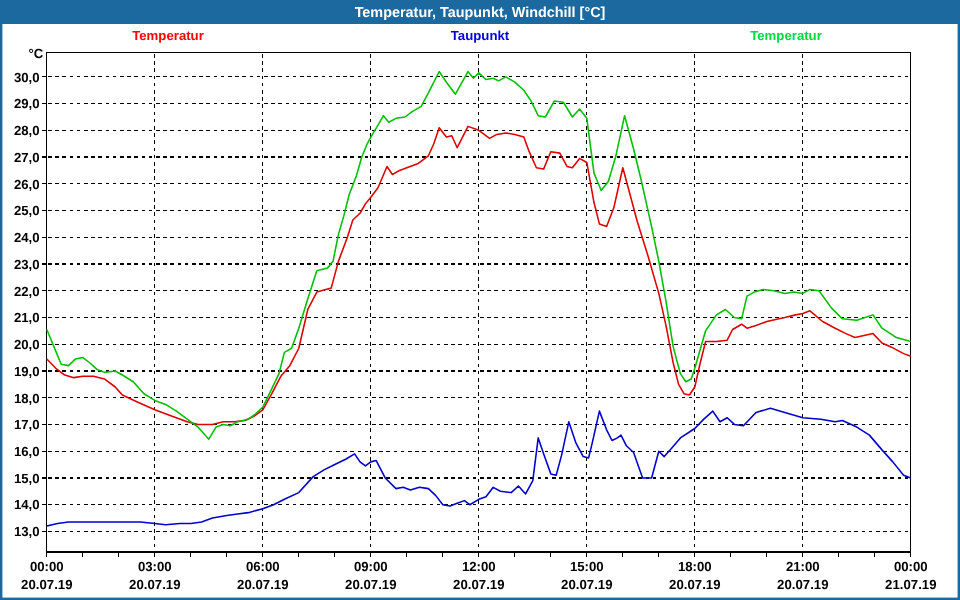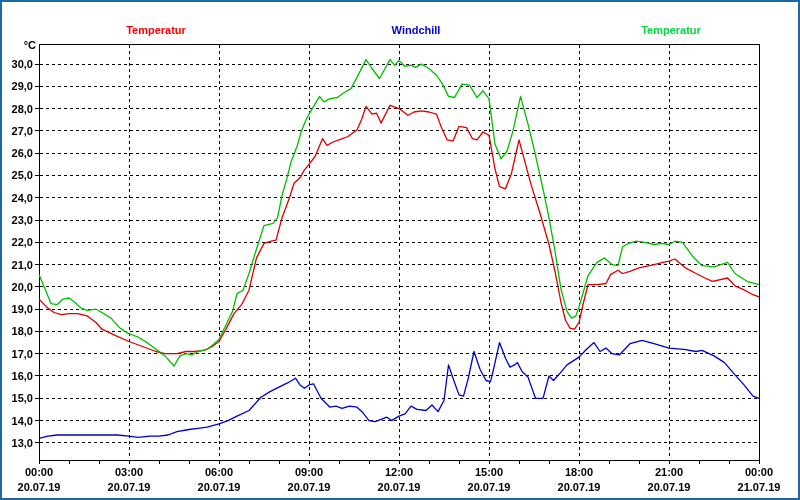--- a/index.html
+++ b/index.html
@@ -4,36 +4,39 @@
 <style>
   html,body{margin:0;padding:0;background:#e8e8e8;}
   *{box-sizing:border-box;}
   #app{position:relative;width:800px;height:500px;background:#ffffff;overflow:hidden;
        font-family:"Liberation Sans",sans-serif;}
   #window-border{position:absolute;left:0;top:0;right:0;bottom:0;border:2px solid #1b699e;
        pointer-events:none;z-index:9;}
   #title-bar{position:absolute;left:0;top:0;right:0;height:20px;background:#1b699e;
        color:#ffffff;font-size:12px;font-weight:bold;text-align:center;line-height:20px;z-index:2;}
   .legend-label{position:absolute;top:24px;transform:translateX(-50%);font-size:11px;
-       font-weight:bold;white-space:nowrap;z-index:2;margin-left:16px;}
+       font-weight:bold;white-space:nowrap;z-index:2;}
   #legend-temperatur{left:140px;}
   #legend-taupunkt{left:400px;}
   #legend-windchill{left:655px;}
   #unit-label{position:absolute;left:0;top:39px;width:36px;text-align:right;font-size:11px;
        font-weight:bold;color:#000;z-index:2;}
   #chart-svg{position:absolute;left:0;top:0;z-index:1;}
   #chart-svg text{font-family:"Liberation Sans",sans-serif;font-size:11px;font-weight:bold;fill:#000;}
 </style>
 </head>
 <body>
 
 <div id="app">
+  <div id="title-bar" style="background: rgb(27, 105, 158);">
+    <span>Temperatur, Taupunkt, Windchill [°C]</span>
+  </div>
 
   <span id="legend-temperatur" class="legend-label" style="color: rgb(255, 0, 0);">Temperatur</span>
-  <span id="legend-taupunkt" class="legend-label" style="color: rgb(0, 0, 221);">Windchill</span>
+  <span id="legend-taupunkt" class="legend-label" style="color: rgb(0, 0, 221);">Taupunkt</span>
   <span id="legend-windchill" class="legend-label" style="color: rgb(0, 217, 68);">Temperatur</span>
 
   <span id="unit-label">°C</span>
 
   <svg id="chart-svg" width="800" height="500">
       <g>
         <line x1="40" y1="64.05356186395284" x2="758" y2="64.05356186395284" stroke="#000000" stroke-width="1" stroke-dasharray="3 3" shape-rendering="crispEdges"></line>
         <line x1="40" y1="86.3352972683449" x2="758" y2="86.3352972683449" stroke="#000000" stroke-width="1" stroke-dasharray="3 3" shape-rendering="crispEdges"></line>
         <line x1="40" y1="108.61703267273698" x2="758" y2="108.61703267273698" stroke="#000000" stroke-width="1" stroke-dasharray="3 3" shape-rendering="crispEdges"></line>
         <line x1="40" y1="130.89876807712906" x2="758" y2="130.89876807712906" stroke="#000000" stroke-width="1" stroke-dasharray="3 3" shape-rendering="crispEdges"></line>

